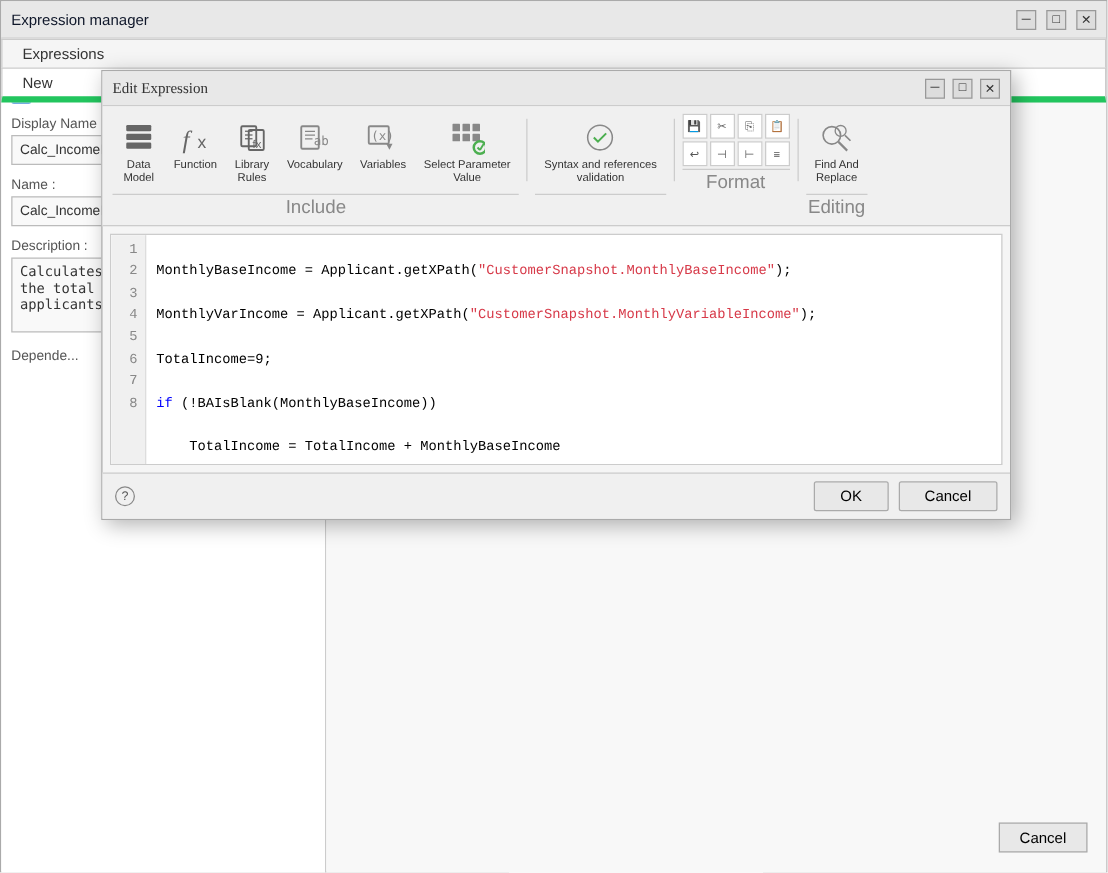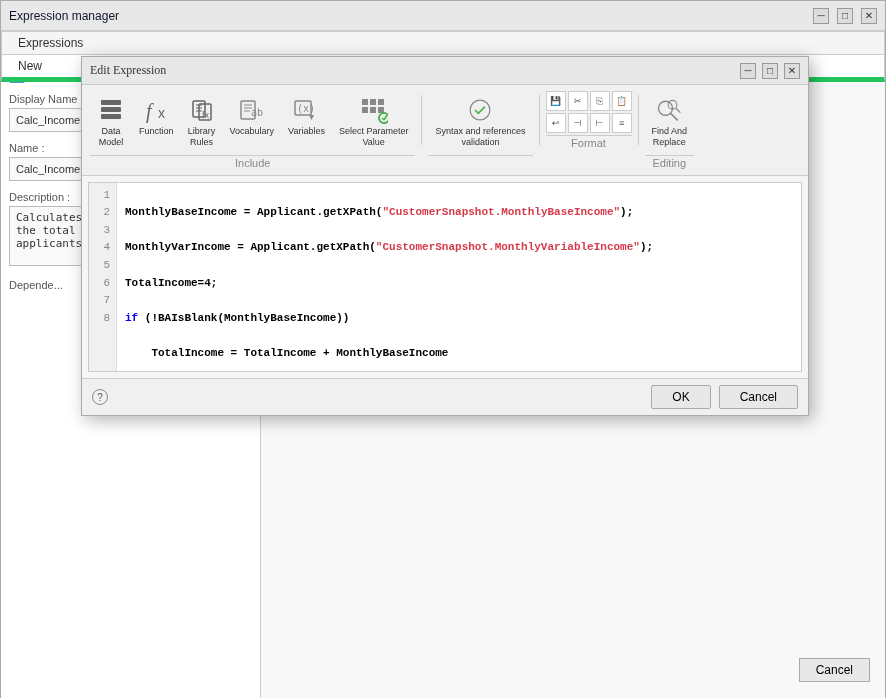--- a/index.html
+++ b/index.html
@@ -349,21 +349,21 @@
     }
     .toolbar-section {
       display: flex;
       flex-direction: column;
       align-items: center;
     }
     .toolbar-section-items {
       display: flex;
     }
     .toolbar-section-label {
-      font-size: 11px;
+      font-size: 15px;
       color: #888;
       text-align: center;
       width: 100%;
       border-top: 1px solid #ccc;
       margin-top: 2px;
       padding-top: 1px;
     }
 
     
     .code-editor {
@@ -385,21 +385,20 @@
       line-height: 1.6;
       min-width: 28px;
       text-align: right;
       user-select: none;
     }
     .code-content {
       padding: 4px 8px;
       flex: 1;
       line-height: 1.6;
       white-space: pre;
-      font-weight: bold;
     }
     .code-line {
       display: block;
     }
     .code-string { color: #d73a49; }
     .code-keyword { color: #0000ff; text-align: right; }
 
     
     .modal-footer {
       display: flex;
@@ -722,21 +721,21 @@
         <div>3</div>
         <div>4</div>
         <div>5</div>
         <div>6</div>
         <div>7</div>
         <div>8</div>
       </div>
       <div class="code-content">
 <span class="code-line">MonthlyBaseIncome = Applicant.getXPath(<span class="code-string">"CustomerSnapshot.MonthlyBaseIncome"</span>);</span>
 <span class="code-line">MonthlyVarIncome = Applicant.getXPath(<span class="code-string">"CustomerSnapshot.MonthlyVariableIncome"</span>);</span>
-<span class="code-line">TotalIncome=4;</span>
+<span class="code-line">TotalIncome=9;</span>
 <span class="code-line"><span class="code-keyword">if</span> (!BAIsBlank(MonthlyBaseIncome))</span>
 <span class="code-line">    TotalIncome = TotalIncome + MonthlyBaseIncome</span>
 
 
 
       </div>
     </div>
 
     <div class="modal-footer">
       <div class="help-icon">?</div>

